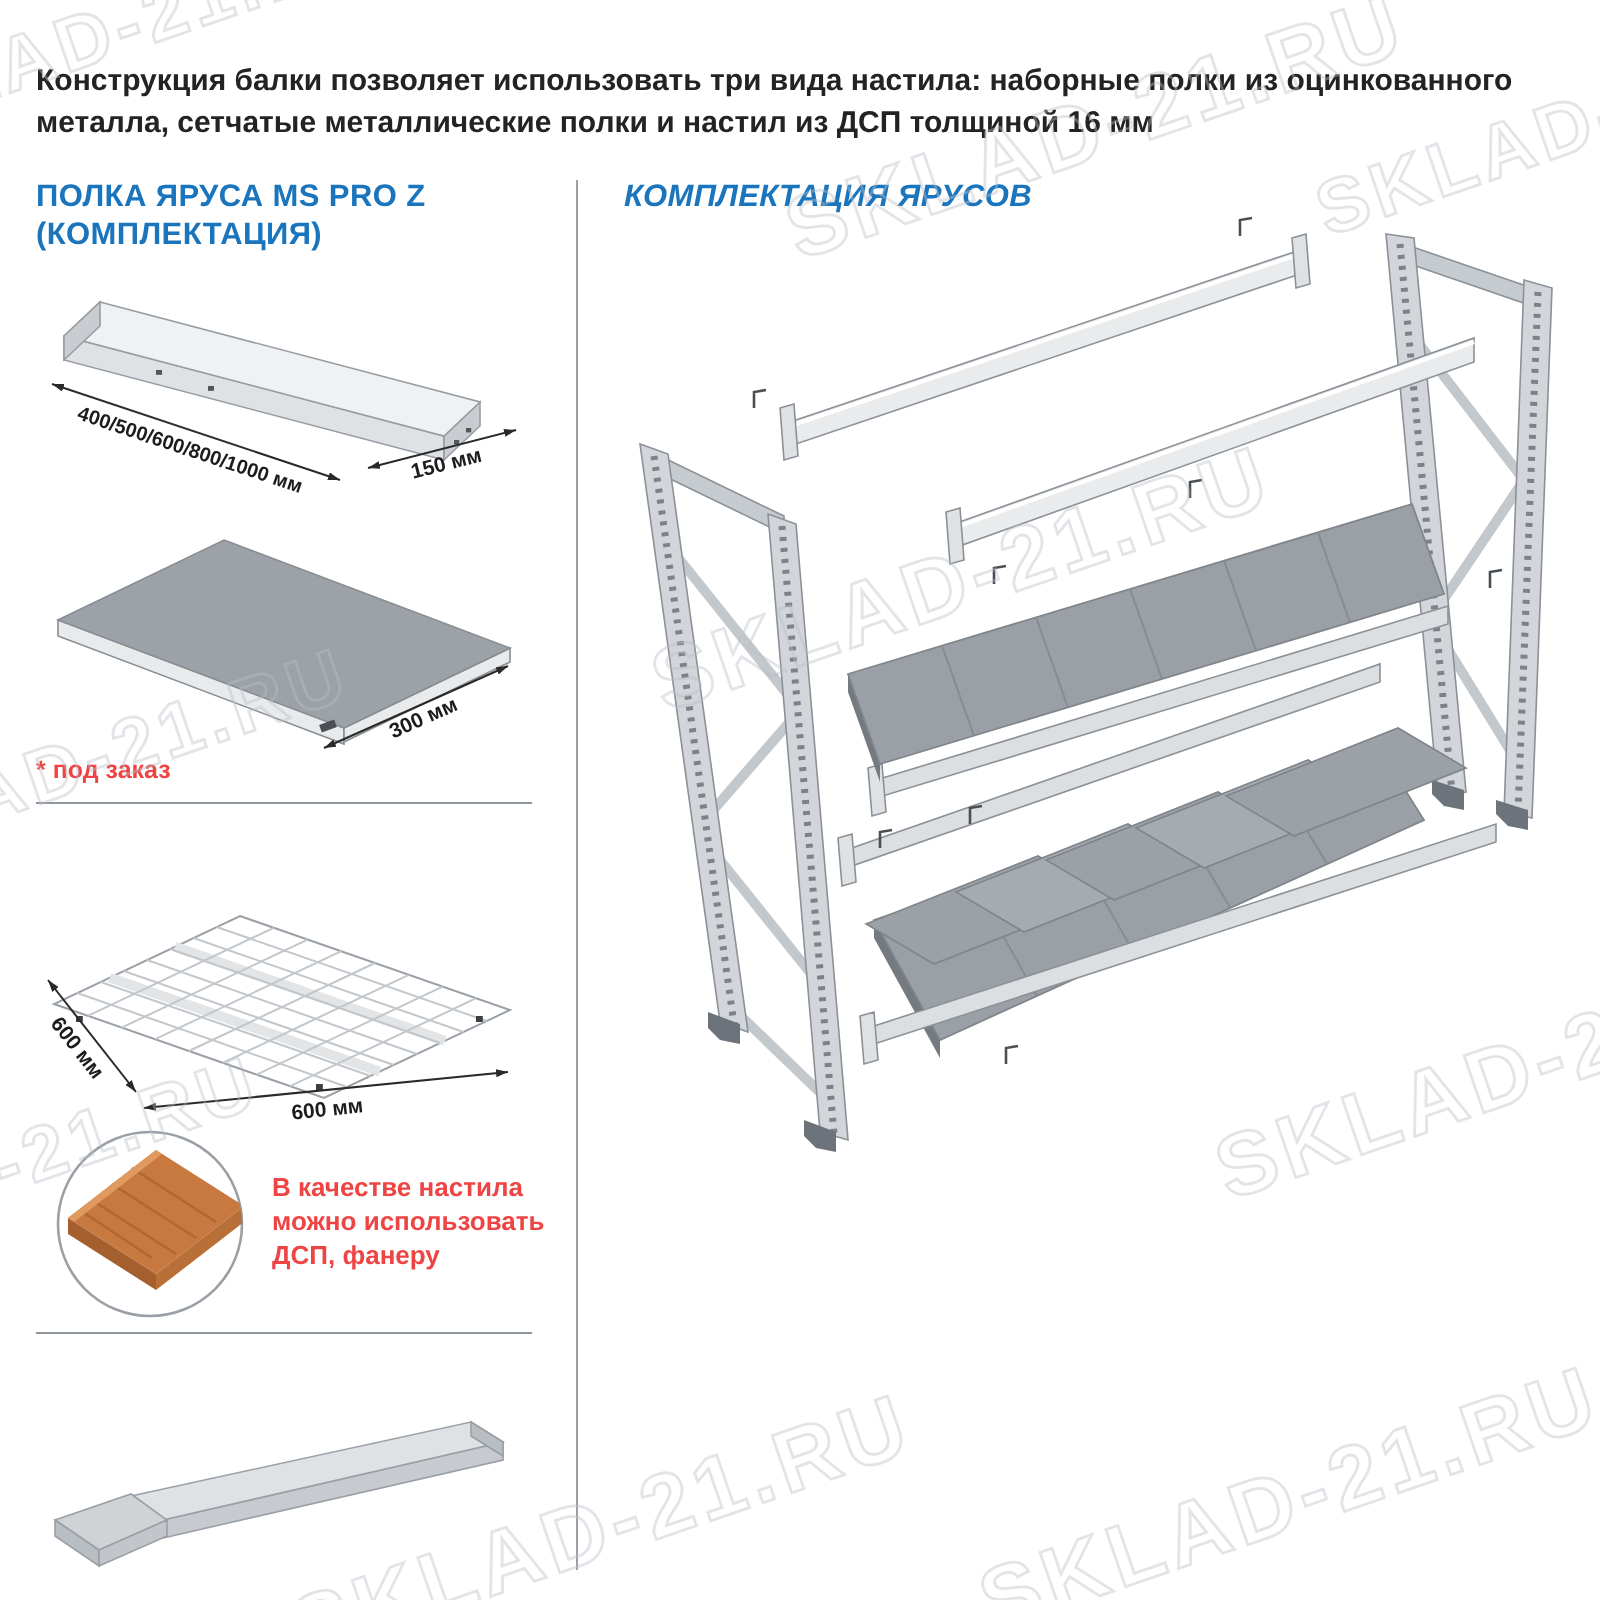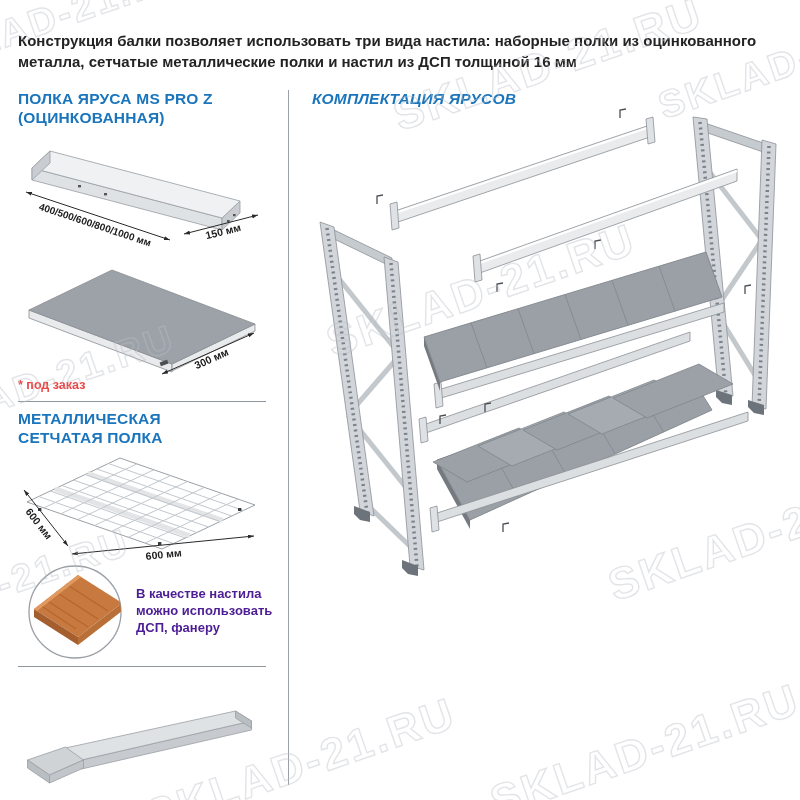--- a/index.html
+++ b/index.html
@@ -4,21 +4,21 @@
 <style>
   html,body{margin:0;padding:0;background:#ffffff;}
   #page{position:relative;width:800px;height:800px;background:#fff;overflow:hidden;
         font-family:"Liberation Sans",sans-serif;color:#232323;}
   .intro{position:absolute;left:18px;top:30px;width:768px;font-size:15px;font-weight:600;
          line-height:1.42;color:#232323;}
   .h-blue{position:absolute;color:#1a75bc;font-size:15.5px;font-weight:700;line-height:1.22;
           letter-spacing:.2px;white-space:pre-line;}
   .note{position:absolute;left:18px;top:378px;font-size:12.5px;font-weight:600;color:#ef4444;}
   .board-note{position:absolute;left:136px;top:585px;width:152px;font-size:13px;font-weight:600;
-              line-height:1.32;color:#4c1d95;}
+              line-height:1.32;color:#ef4444;}
   .div-h{position:absolute;height:1px;background:#8f969c;}
   .div-v{position:absolute;width:1px;background:#9aa0a6;}
   .fig{position:absolute;}
   .wm{position:absolute;font-weight:700;font-size:44px;font-family:"Liberation Sans",sans-serif;
       letter-spacing:3px;color:transparent;-webkit-text-stroke:1.4px rgba(185,190,200,0.42);
       transform-origin:0 50%;white-space:nowrap;pointer-events:none;z-index:30;}
   .wm.sm{font-size:38px;}
   svg text{font-family:"Liberation Sans",sans-serif;font-weight:700;fill:#1c1c1c;}
   .dim{stroke:#2a2a2a;stroke-width:1;}
 </style>
@@ -35,21 +35,21 @@
   <div class="wm sm" style="left:-140px;top:612px;transform:rotate(-19deg);">SKLAD-21.RU</div>
   <div class="wm" style="left:610px;top:562px;transform:rotate(-19deg);">SKLAD-21.RU</div>
   <div class="wm" style="left:148px;top:792px;transform:rotate(-19deg);">SKLAD-21.RU</div>
   <div class="wm" style="left:492px;top:778px;transform:rotate(-19deg);">SKLAD-21.RU</div>
 
   <div class="intro">Конструкция балки позволяет использовать три вида настила: наборные полки из оцинкованного металла, сетчатые металлические полки и настил из ДСП толщиной 16 мм</div>
 
   <div class="div-v" style="left:288px;top:90px;height:695px;"></div>
 
   <div class="h-blue" style="left:18px;top:90px;">ПОЛКА ЯРУСА MS PRO Z
-(ОЦИНКОВАННАЯ)</div>
+(КОМПЛЕКТАЦИЯ)</div>
 
   <svg class="fig" style="left:12px;top:136px;" width="274" height="126" viewBox="0 0 274 126">
     <defs>
       <marker id="ah" orient="auto-start-reverse" markerWidth="8" markerHeight="6" refX="6" refY="2">
           <path d="M0,0L6,2L0,4z" fill="#2a2a2a"></path>
         </marker>
     </defs>
     <polygon points="20,32 210,82 210,94 20,44" fill="#dfe2e4" stroke="#979da3" stroke-width="0.8"></polygon>
     <polygon points="228,65 210,82 210,94 228,77" fill="#c9cdd1" stroke="#979da3" stroke-width="0.8"></polygon>
     <polygon points="38,15 228,65 210,82 20,32" fill="#f0f1f2" stroke="#979da3" stroke-width="0.8"></polygon>
@@ -69,22 +69,20 @@
     <polygon points="160,104 243,64 243,71 160,111" fill="#e8eaec" stroke="#888e93" stroke-width="0.8"></polygon>
     <polygon points="100,10 243,64 160,104 17,50" fill="#9ca2a7" stroke="#888e93" stroke-width="0.8"></polygon>
     <rect x="148" y="101" width="8" height="4" fill="#4a4f55" transform="rotate(-20 152 103)"></rect>
     <line class="dim" x1="150" y1="114" x2="242" y2="73" marker-start="url(#ah)" marker-end="url(#ah)"></line>
     <text transform="translate(201,102) rotate(-24)" text-anchor="middle" font-size="10.5">300 мм</text>
   </svg>
 
   <div class="note">* под заказ</div>
   <div class="div-h" style="left:18px;top:401px;width:248px;"></div>
 
-  <div class="h-blue" style="left:18px;top:410px;">МЕТАЛЛИЧЕСКАЯ
-СЕТЧАТАЯ ПОЛКА</div>
 
   <svg class="fig" style="left:12px;top:448px;" width="274" height="118" viewBox="0 0 274 118">
     <polygon points="108,10 243,57 150,101 15,54" fill="#ffffff" stroke="#9aa0a6" stroke-width="1"></polygon>
     <line x1="75.5" y1="25.4" x2="210.5" y2="72.4" stroke="#e2e4e6" stroke-width="5"></line>
     <line x1="42.9" y1="40.8" x2="177.9" y2="87.8" stroke="#e2e4e6" stroke-width="5"></line>
     <g stroke="#c2c7cc" stroke-width="1">
       <line x1="124.9" y1="15.9" x2="31.9" y2="59.9"></line>
         <line x1="141.8" y1="21.8" x2="48.8" y2="65.8"></line>
       <line x1="158.6" y1="27.6" x2="65.6" y2="71.6"></line>
         <line x1="175.5" y1="33.5" x2="82.5" y2="77.5"></line>

